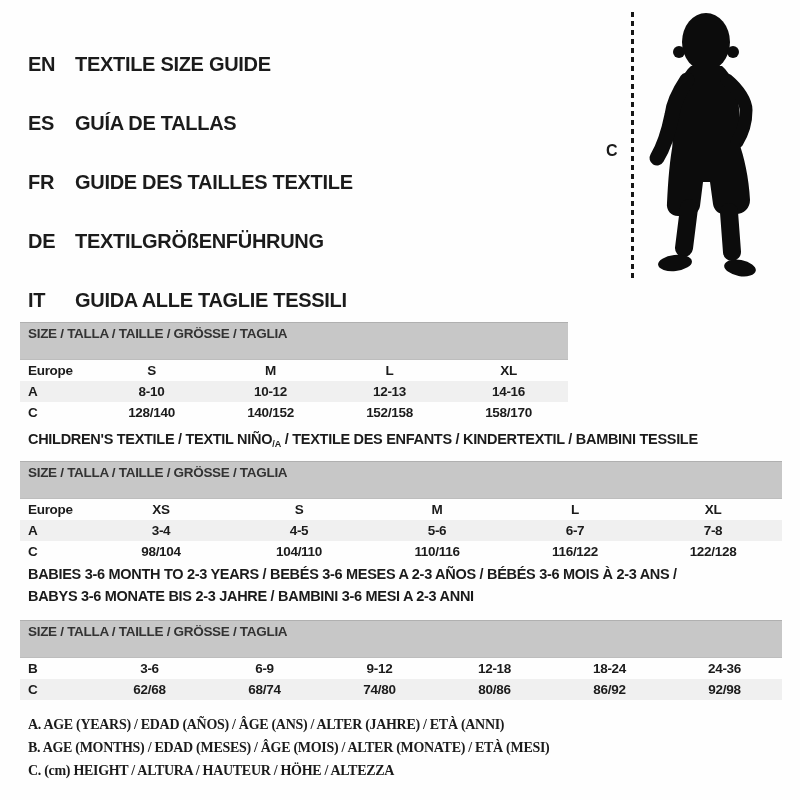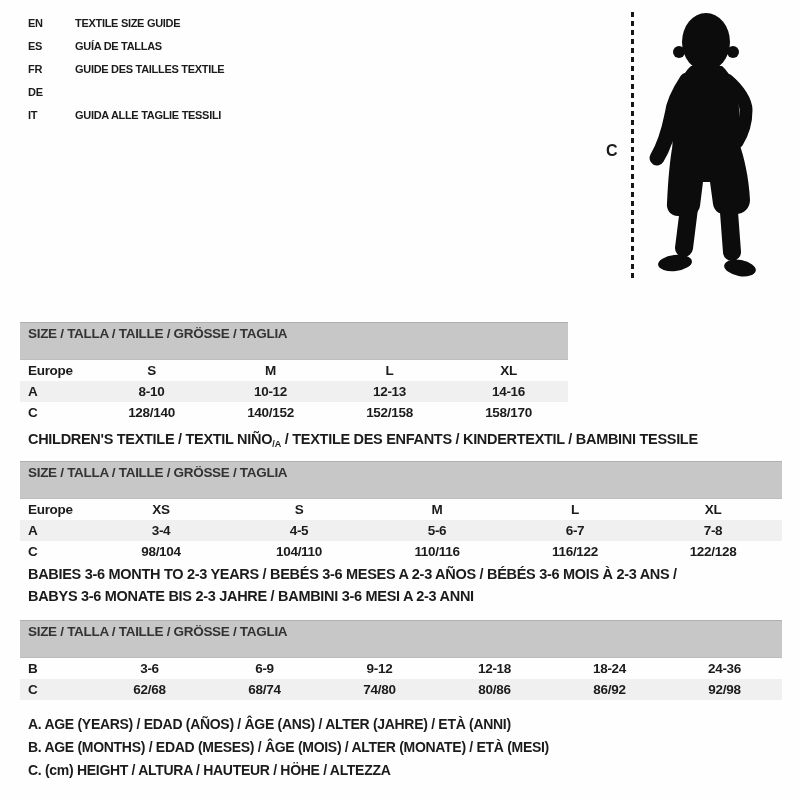--- a/index.html
+++ b/index.html
@@ -5,21 +5,21 @@
   html,body { margin:0; padding:0; background:#ffffff; }
   .page {
     position:relative; width:800px; height:800px; background:#fefefe;
     font-family:"Liberation Sans","DejaVu Sans",sans-serif;
     font-weight:bold; color:#1b1b1b; letter-spacing:-0.3px;
     font-stretch:condensed; overflow:hidden;
   }
 
   
   .lang-block { position:absolute; left:28px; top:17px; }
-  .lang-row { display:flex; height:23px; align-items:flex-start; font-size:11px; }
+  .lang-row { display:flex; height:23px; align-items:flex-end; font-size:20px;margin-top:36px; }
   .lang-code { width:47px; flex:0 0 47px; }
 
   
   .dotline {
     position:absolute; left:631px; top:12px; width:3px; height:266px;
     background:repeating-linear-gradient(to bottom,#161616 0 5px,transparent 5px 9px);
   }
   .c-label { position:absolute; left:606px; top:142px; font-size:16px; }
   .silhouette { position:absolute; left:645px; top:10px; }
 
@@ -36,21 +36,21 @@
   }
   .sg-row { display:flex; height:21px; align-items:center; font-size:13.5px; }
   .sg-row.stripe { background:#f0f0f0; }
   .cell-label { flex:0 0 72px; padding-left:8px; box-sizing:border-box; text-align:left; }
   .cell { flex:1; text-align:center; }
   .w548 { width:548px; }
   .w762 { width:762px; }
 
   
   .notes { position:absolute; left:28px; top:713px; }
-  .note-row { height:23px; line-height:23px; font-size:14px; }
+  .note-row { height:23px; line-height:23px; font-size:14px;font-family:Liberation Serif, serif; }
 </style>
 </head>
 <body>
 
 <div class="page">
 
   <div class="lang-block">
     <div class="lang-row">
       <span class="lang-code">EN</span>
       <span class="lang-title">TEXTILE SIZE GUIDE</span>
@@ -58,20 +58,21 @@
     <div class="lang-row">
       <span class="lang-code">ES</span>
       <span class="lang-title">GUÍA DE TALLAS</span>
     </div>
     <div class="lang-row">
       <span class="lang-code">FR</span>
       <span class="lang-title">GUIDE DES TAILLES TEXTILE</span>
     </div>
     <div class="lang-row">
       <span class="lang-code">DE</span>
+      <span class="lang-title">TEXTILGRÖßENFÜHRUNG</span>
     </div>
     <div class="lang-row">
       <span class="lang-code">IT</span>
       <span class="lang-title">GUIDA ALLE TAGLIE TESSILI</span>
     </div>
   </div>
 
   <div class="c-label">C</div>
   <div class="dotline"></div>
   <svg class="silhouette" width="120" height="268" viewBox="0 0 120 268" xmlns="http://www.w3.org/2000/svg">

